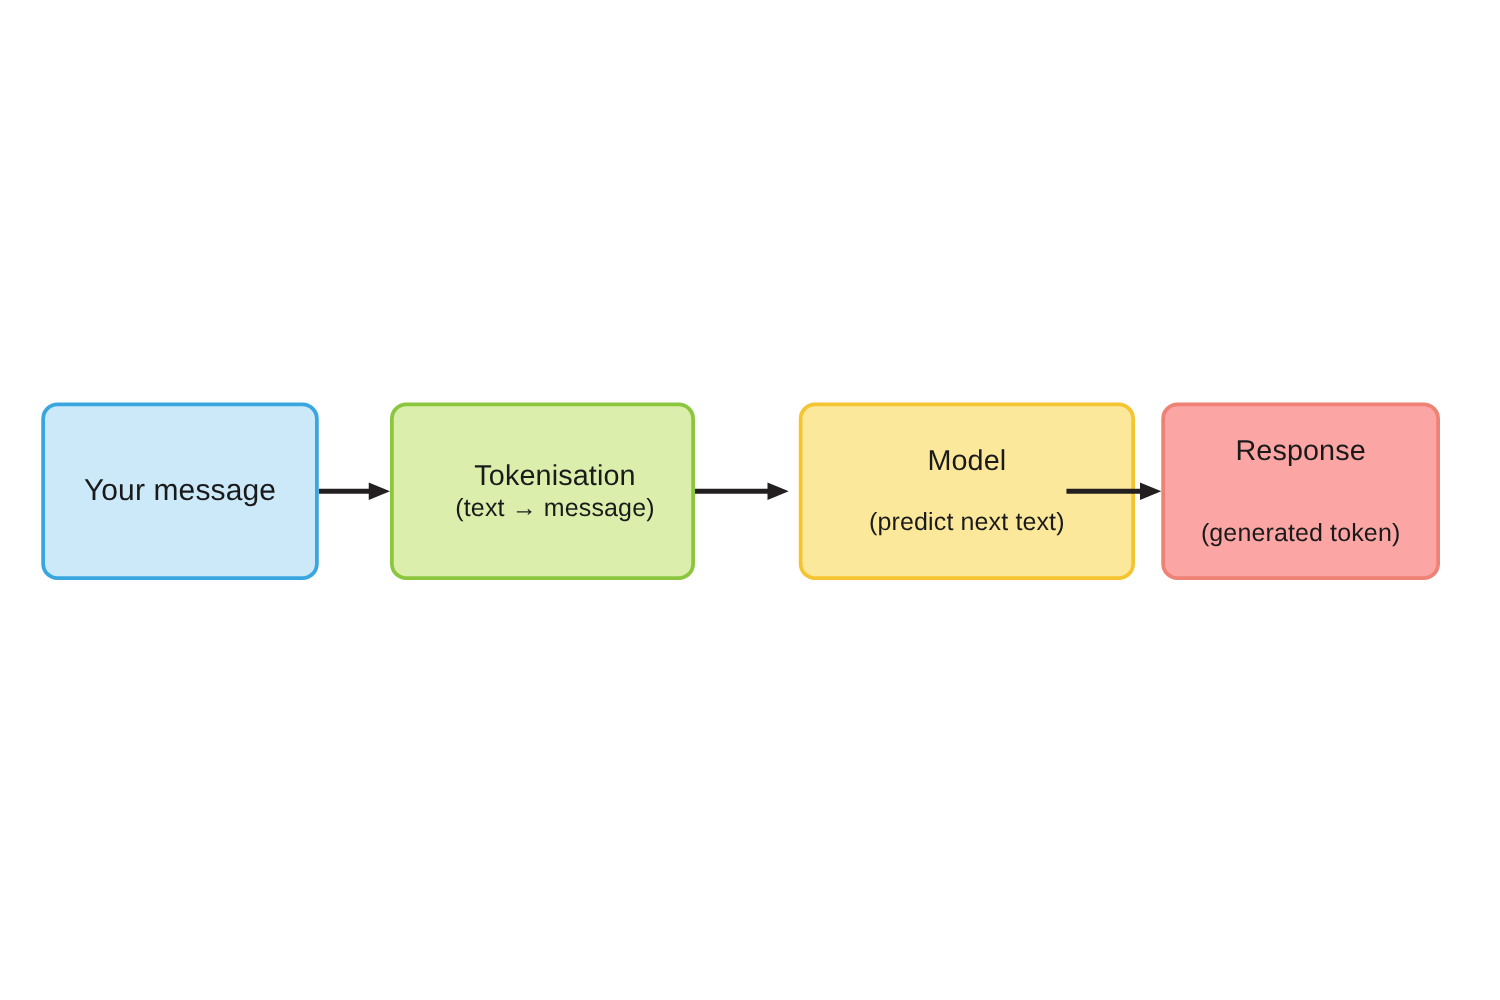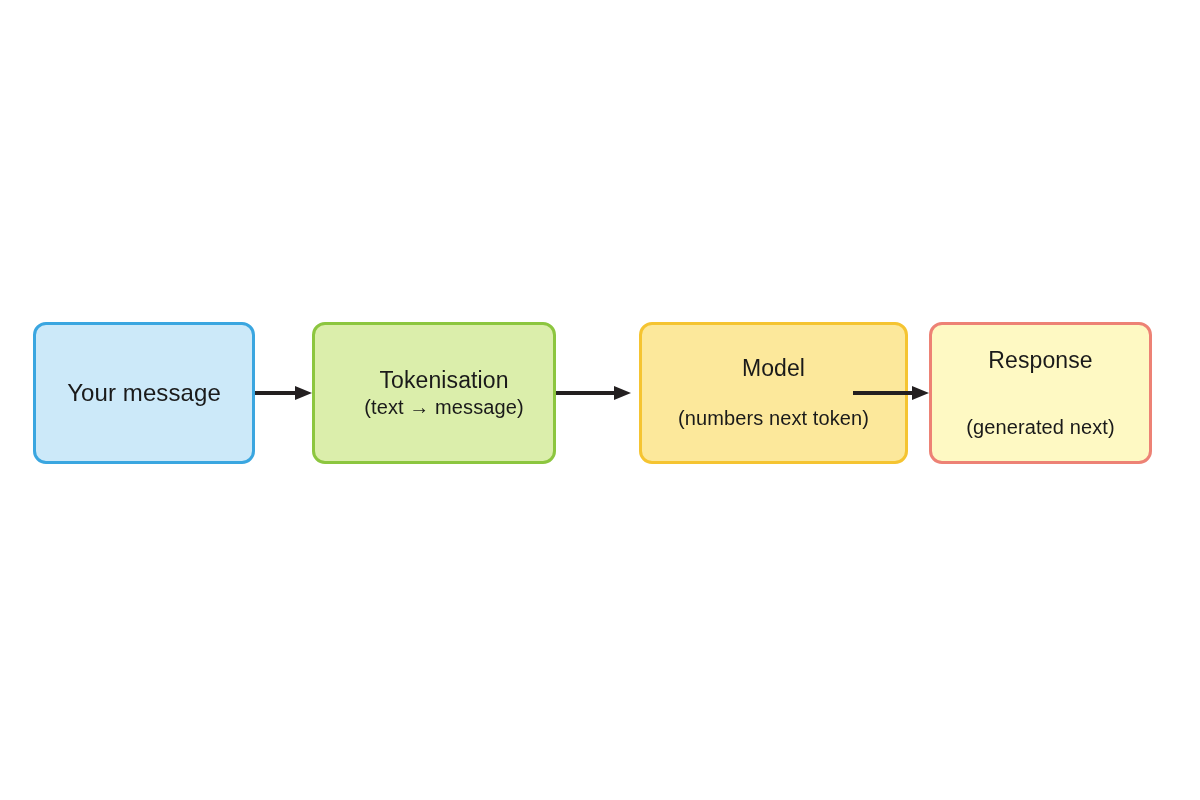--- a/index.html
+++ b/index.html
@@ -103,29 +103,29 @@
 
     <span class="arrow-connector" id="arrow-2">
       <svg width="75" height="16" viewBox="0 0 75 16" xmlns="http://www.w3.org/2000/svg">
         <line x1="0" y1="8" x2="60" y2="8" stroke="#231f20" stroke-width="4"></line>
         <polygon points="58,1 75,8 58,15" fill="#231f20"></polygon>
       </svg>
     </span>
 
     <div class="node-box" id="node-model" style="background: rgb(252, 232, 155); border-color: rgb(245, 196, 49); color: rgb(26, 26, 26);">
       <span class="node-title">Model</span>
-      <span class="node-subtitle">(numbers next token)</span>
+      <span class="node-subtitle">(predict next text)</span>
     </div>
 
     <span class="arrow-connector" id="arrow-3">
       <svg width="76" height="16" viewBox="0 0 76 16" xmlns="http://www.w3.org/2000/svg">
         <line x1="0" y1="8" x2="61" y2="8" stroke="#231f20" stroke-width="4"></line>
         <polygon points="59,1 76,8 59,15" fill="#231f20"></polygon>
       </svg>
     </span>
 
-    <div class="node-box" id="node-output" style="background: #fef9c3; border-color: rgb(237, 130, 117); color: rgb(26, 26, 26); gap: 40px;">
+    <div class="node-box" id="node-output" style="background: #fca5a5; border-color: rgb(237, 130, 117); color: rgb(26, 26, 26); gap: 40px;">
       <span class="node-title">Response</span>
-      <span class="node-subtitle">(generated next)</span>
+      <span class="node-subtitle">(generated token)</span>
     </div>
 
   </div>
 </div>
 
 </body></html>

